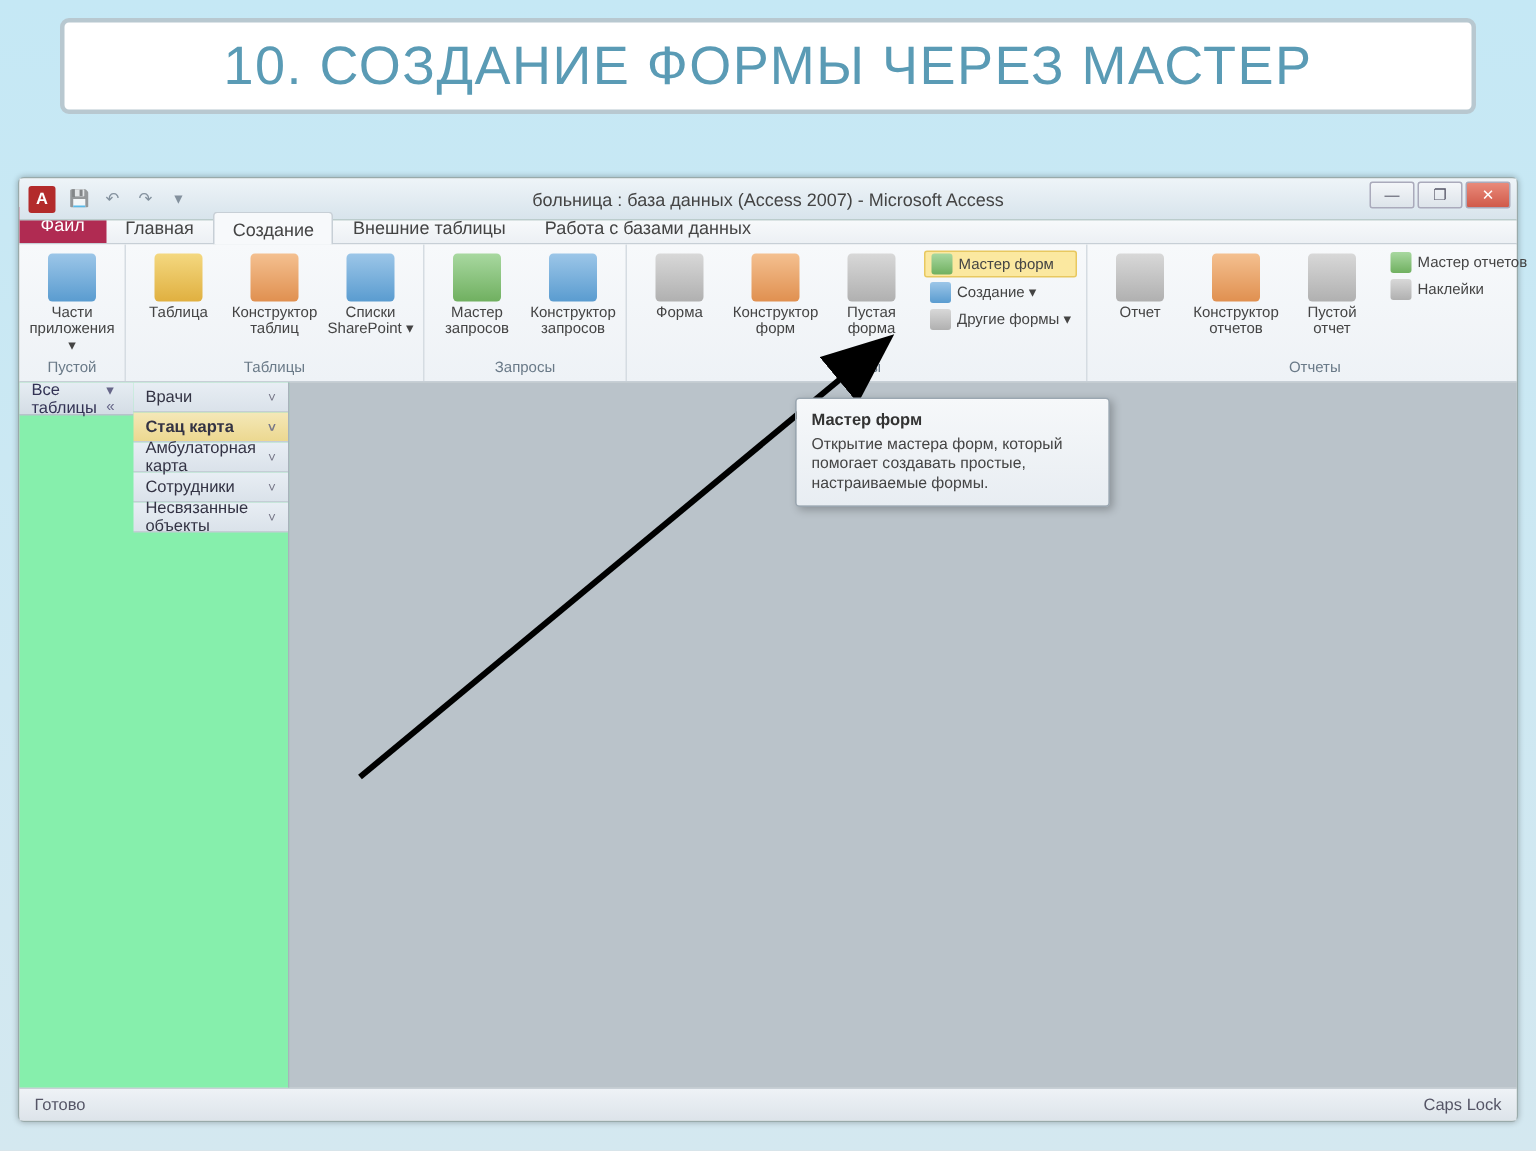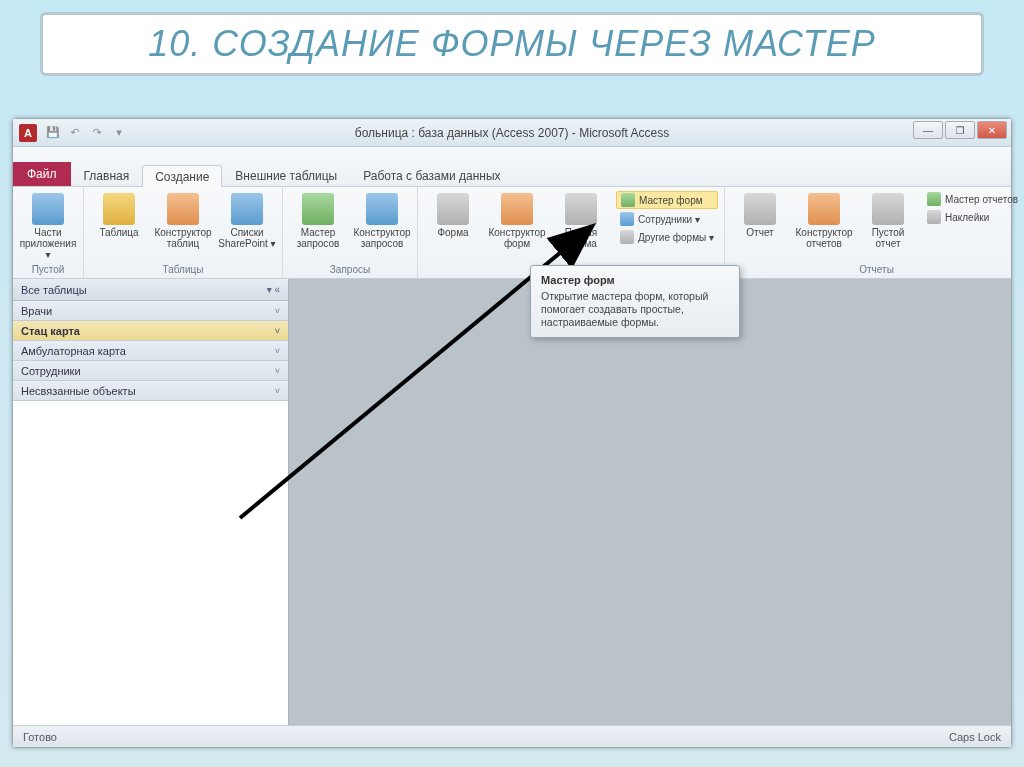--- a/index.html
+++ b/index.html
@@ -1,32 +1,32 @@
 <!DOCTYPE html>
 <html><head>
 <meta charset="utf-8">
 <style>
 * { margin: 0; padding: 0; box-sizing: border-box; font-family: "Segoe UI", Tahoma, sans-serif; }
 body { width: 1024px; height: 767px; background: linear-gradient(to bottom, #c5e8f5, #d4e8f0); overflow: hidden; position: relative; }
 
 .slide-title-box { margin: 12px 40px 8px 40px; background: #fff; border: 3px solid #b8c8d0; border-radius: 6px; padding: 8px 20px; text-align: center; }
-.slide-title-box span { font-size: 36px; font-weight: 400; color: #5a9bb5; letter-spacing: 1px; font-family: "Trebuchet MS", sans-serif; font-style: italic; }
+.slide-title-box span { font-size: 36px; font-weight: 400; color: #5a9bb5; letter-spacing: 1px; font-family: "Trebuchet MS", sans-serif; }
 
 .app-window { position: absolute; left: 12px; top: 118px; width: 1000px; height: 630px; background: #fff; border: 1px solid #9aa; border-radius: 4px; box-shadow: 0 0 4px rgba(0,0,0,0.3); display: flex; flex-direction: column; }
 
 .titlebar { height: 28px; background: linear-gradient(to bottom, #eef4f8, #d8e4ec); border-bottom: 1px solid #bcc; display: flex; align-items: center; position: relative; }
 .titlebar .app-logo { width: 18px; height: 18px; margin-left: 6px; background: #b32b2b; color: #fff; font-size: 11px; font-weight: bold; display: flex; align-items: center; justify-content: center; border-radius: 2px; }
 .qat { display: flex; gap: 6px; margin-left: 8px; align-items: center; }
 .qat .qat-btn { width: 16px; height: 16px; opacity: 0.6; font-size: 11px; display: flex; align-items: center; justify-content: center; color: #456; }
 .titlebar .win-title { position: absolute; left: 0; right: 0; text-align: center; font-size: 12px; color: #444; pointer-events: none; }
 .win-controls { position: absolute; right: 4px; top: 2px; display: flex; gap: 2px; }
 .win-controls .wc { width: 30px; height: 18px; background: linear-gradient(to bottom,#f4f6f9,#dde4ea); border: 1px solid #aab; border-radius: 2px; font-size: 10px; display: flex; align-items: center; justify-content: center; color: #556; }
 .win-controls .wc.close { background: linear-gradient(to bottom,#e98a7a,#d05a4a); color: #fff; }
 
-.tabs-row { height: 40px; background: linear-gradient(to bottom,#f7f9fb,#ecf0f4); display: flex; align-items: flex-end; border-bottom: 1px solid #c7cfd6; }
+.tabs-row { height: 16px; background: linear-gradient(to bottom,#f7f9fb,#ecf0f4); display: flex; align-items: flex-end; border-bottom: 1px solid #c7cfd6; }
 .file-tab { background: #b02b52; color: #fff; padding: 4px 14px; font-size: 12px; height: 24px; display: flex; align-items: center; }
 .tab { padding: 4px 12px; font-size: 12px; color: #444; border: 1px solid transparent; border-bottom: none; height: 22px; display: flex; align-items: center; cursor: default; }
 .tab.active { background: #f7f9fb; border-color: #c7cfd6; border-top-left-radius: 3px; border-top-right-radius: 3px; position: relative; top: 1px; }
 
 .ribbon { height: 92px; background: linear-gradient(to bottom,#f7f9fb,#eef2f6); border-bottom: 1px solid #c7cfd6; display: flex; }
 .group { border-right: 1px solid #d5dce2; padding: 4px 6px 2px 6px; display: flex; flex-direction: column; justify-content: space-between; }
 .group-body { display: flex; gap: 6px; align-items: flex-start; flex: 1; }
 .big-btn { display: flex; flex-direction: column; align-items: center; width: 58px; padding-top: 2px; }
 .big-btn .icon { width: 32px; height: 32px; border-radius: 3px; margin-bottom: 2px; }
 .big-btn .lbl { font-size: 10px; color: #444; text-align: center; line-height: 11px; }
@@ -36,21 +36,21 @@
 .small-btn.highlight { background: #fbe8a0; border: 1px solid #e8c860; border-radius: 2px; }
 .group-label { font-size: 10px; color: #6a7a88; text-align: center; padding: 1px 0; }
 
 .ic-blue{background:linear-gradient(#9cc6e8,#5a9cd0);}
 .ic-yellow{background:linear-gradient(#f4d880,#e0b040);}
 .ic-green{background:linear-gradient(#a8d8a0,#70b060);}
 .ic-orange{background:linear-gradient(#f4c090,#e09050);}
 .ic-grey{background:linear-gradient(#d8d8d8,#b0b0b0);}
 
 .content { flex: 1; display: flex; background: #b9c2c8; position: relative; }
-.nav-pane { width: 276px; background: #86efac; border-right: 1px solid #a8b2bb; display: flex; flex-direction: column; }
+.nav-pane { width: 180px; background: #86efac; border-right: 1px solid #a8b2bb; display: flex; flex-direction: row; }
 .nav-header { height: 22px; background: linear-gradient(to bottom,#e6edf3,#d4dde5); border-bottom: 1px solid #b8c2cb; display: flex; align-items: center; justify-content: space-between; padding: 0 8px; font-size: 11px; color: #335; }
 .nav-header .chev { font-size: 10px; color: #668; }
 .nav-item { height: 20px; background: linear-gradient(to bottom,#e8eef4,#dae2ea); border-bottom: 1px solid #c4cdd5; display: flex; align-items: center; justify-content: space-between; padding: 0 8px; font-size: 11px; color: #334; }
 .nav-item.sel { background: linear-gradient(to bottom,#f4e8b8,#ecd890); font-weight: bold; }
 .nav-item .exp { font-size: 9px; color: #778; }
 .nav-body { flex: 1; background: #fff; }
 
 .main-area { flex: 1; background: #bac3ca; position: relative; }
 
 .tooltip { position: absolute; left: 530px; top: 265px; width: 210px; background: linear-gradient(to bottom,#f6f8fa,#e8edf2); border: 1px solid #9aa6b0; border-radius: 3px; box-shadow: 2px 2px 6px rgba(0,0,0,0.25); padding: 8px 10px; z-index: 50; }
@@ -157,21 +157,21 @@
             <div class="lbl">Пустая
 форма</div>
           </div>
           <div class="small-stack">
             <div class="small-btn highlight">
               <div class="sicon ic-green"></div>
               <span>Мастер форм</span>
             </div>
             <div class="small-btn">
               <div class="sicon ic-blue"></div>
-              <span>Сотрудники ▾</span>
+              <span>Создание ▾</span>
             </div>
             <div class="small-btn">
               <div class="sicon ic-grey"></div>
               <span>Другие формы ▾</span>
             </div>
           </div>
         </div>
         <div class="group-label">Формы</div>
       </div>
       <div class="group">

